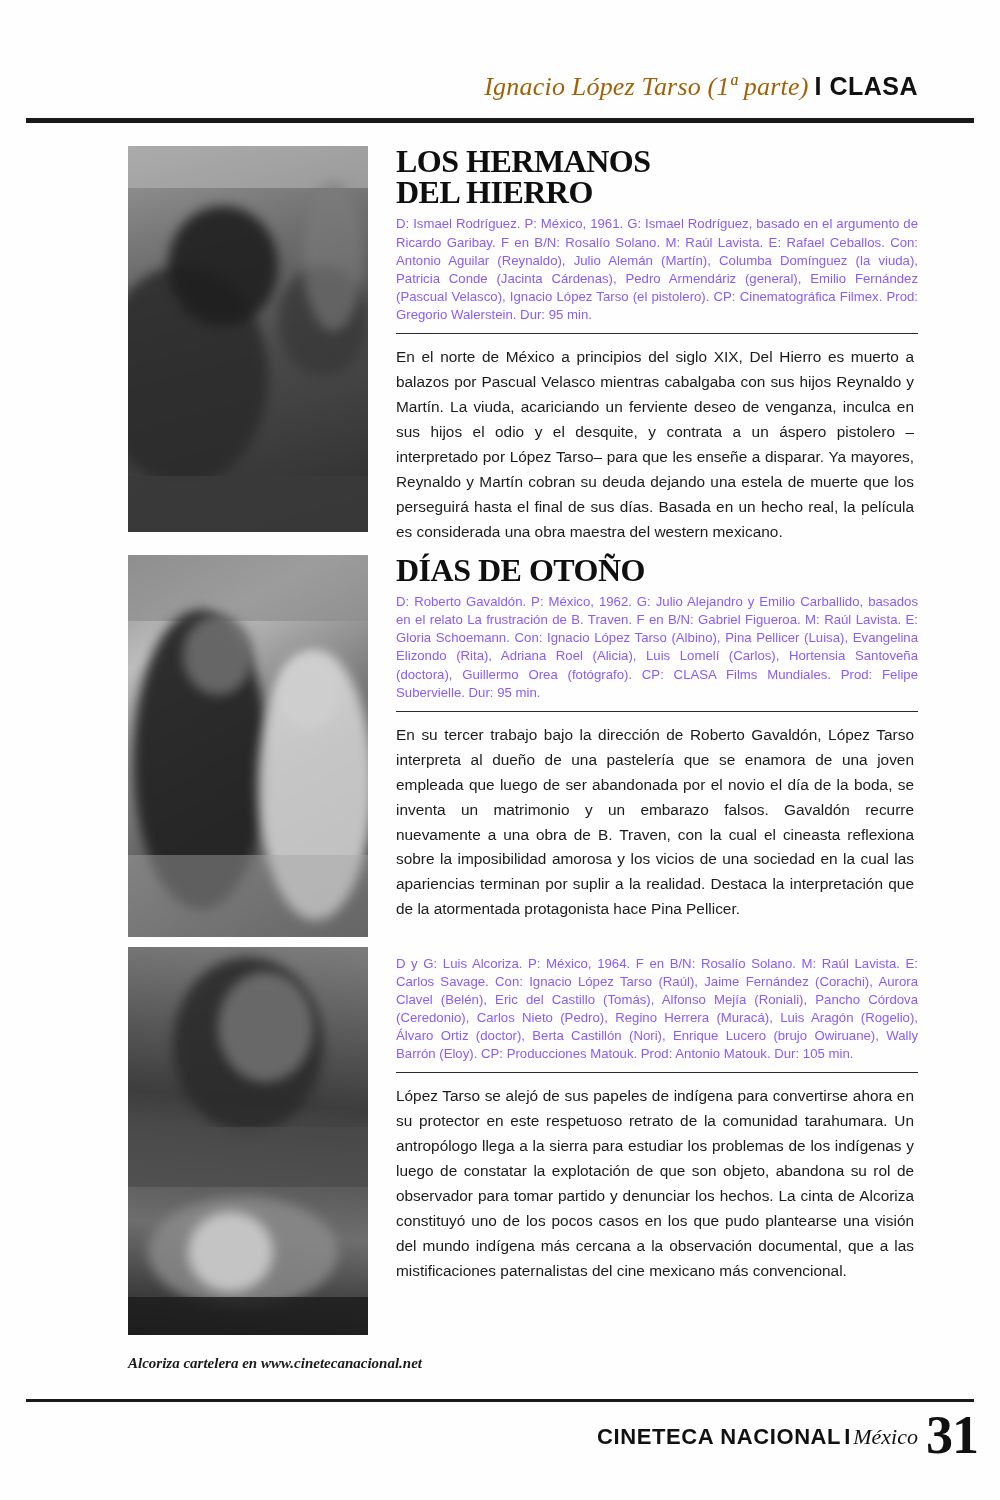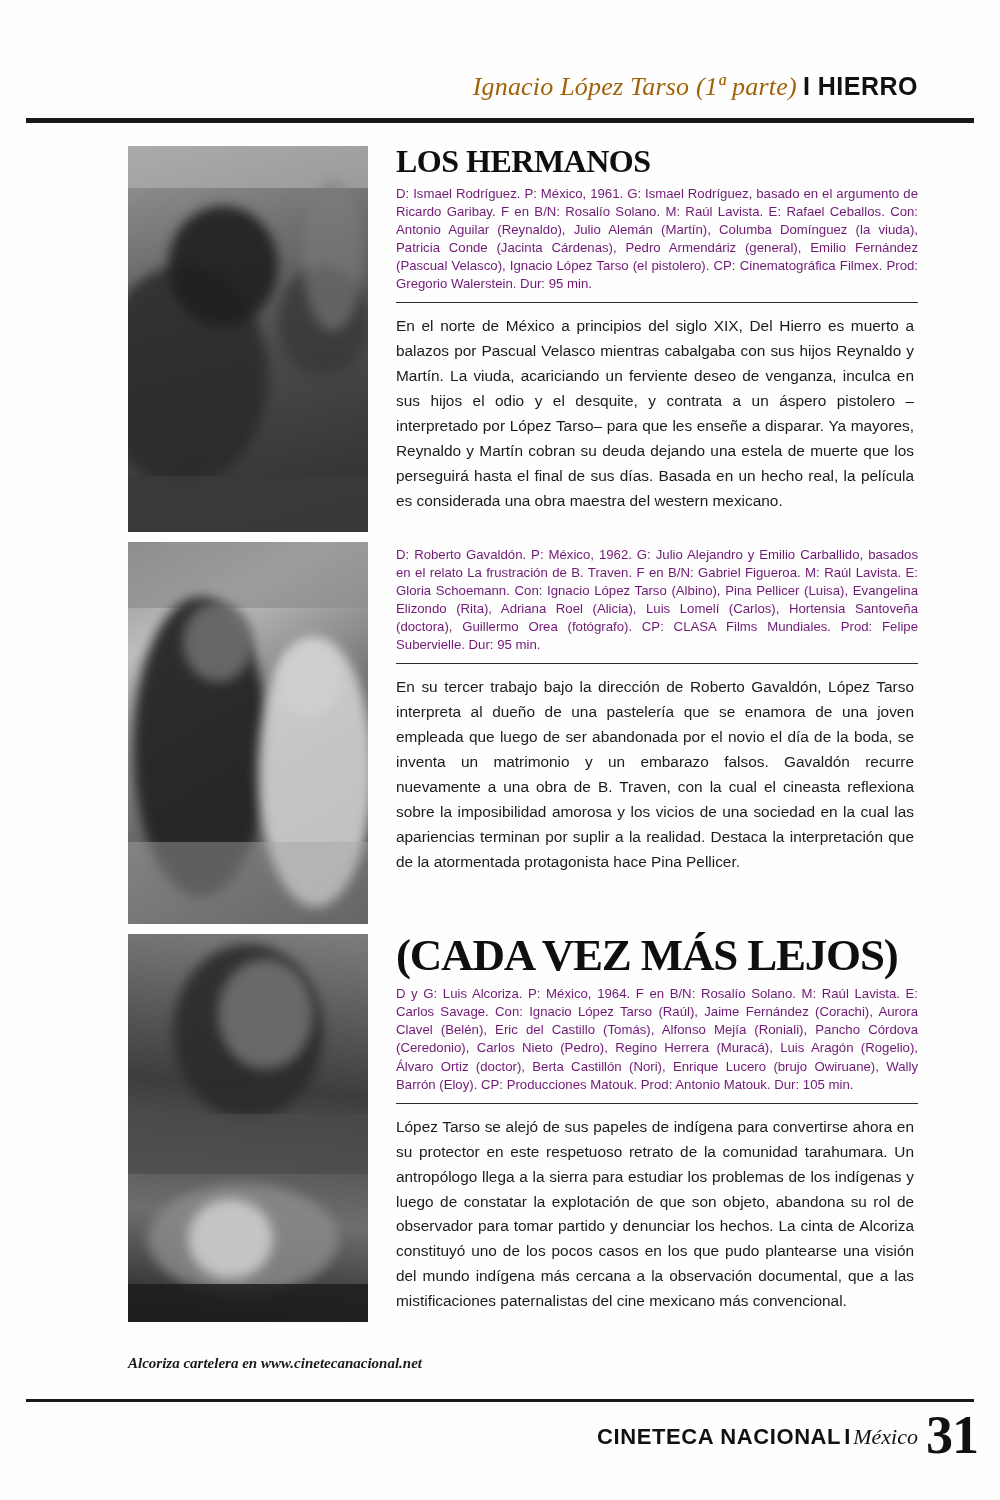--- a/index.html
+++ b/index.html
@@ -104,21 +104,21 @@
     margin: 0 0 8px 0;
     text-transform: uppercase;
   }
   .film-title.tight { font-size: 45px; letter-spacing: -1.2px;}
   .film-title .line2 { display: block; }
 
   .credits {
     font-family: "Liberation Sans", sans-serif;
     font-size: 13.2px;
     line-height: 1.37;
-    color: #701a75;
+    color: #8b5cf6;
     text-align: justify;
     margin: 4px 0 0 0;
     padding-bottom: 9px;
     border-bottom: 1.5px solid #2a2a2a;
   }
 
   .synopsis {
     font-family: "Liberation Sans", sans-serif;
     font-size: 15.4px;
     line-height: 1.62;
@@ -185,79 +185,83 @@
     color: #111;
     letter-spacing: -1px;
   }
 </style>
 </head>
 <body>
 
 <div class="page">
 
   <div class="header">
-    <span class="header-title">Ignacio López Tarso (1ª parte)</span><span class="header-section">I HIERRO</span>
+    <span class="header-title">Ignacio López Tarso (1ª parte)</span><span class="header-section">I CLASA</span>
   </div>
   <div class="header-rule"></div>
 
   <div class="content">
 
     <div class="entry">
       <div class="entry-inner">
         <div class="photo photo-1">
           <div class="ph-bg g1"></div>
           <div class="blob" style="left:-30px;top:120px;width:170px;height:220px;background:#2a2a2a;opacity:.85;"></div>
           <div class="blob" style="left:40px;top:60px;width:110px;height:120px;background:#1f1f1f;opacity:.9;"></div>
           <div class="blob" style="left:150px;top:120px;width:90px;height:110px;background:#383838;opacity:.8;"></div>
           <div class="band" style="left:0;top:330px;width:240px;height:56px;background:#3a3a3a;opacity:.9;"></div>
           <div class="band" style="left:0;top:0;width:240px;height:42px;background:#b9b9b9;opacity:.55;"></div>
           <div class="blob" style="left:175px;top:35px;width:60px;height:150px;background:#7d7d7d;opacity:.6;"></div>
         </div>
         <div class="text-col">
           <h1 class="film-title">
             <span>LOS HERMANOS</span>
+            <span class="line2">DEL HIERRO</span>
           </h1>
           <p class="credits">D: Ismael Rodríguez. P: México, 1961. G: Ismael Rodríguez, basado en el argumento de Ricardo Garibay. F en B/N: Rosalío Solano. M: Raúl Lavista. E: Rafael Ceballos. Con: Antonio Aguilar (Reynaldo), Julio Alemán (Martín), Columba Domínguez (la viuda), Patricia Conde (Jacinta Cárdenas), Pedro Armendáriz (general), Emilio Fernández (Pascual Velasco), Ignacio López Tarso (el pistolero). CP: Cinematográfica Filmex. Prod: Gregorio Walerstein. Dur: 95 min.</p>
           <p class="synopsis">En el norte de México a principios del siglo XIX, Del Hierro es muerto a balazos por Pascual Velasco mientras cabalgaba con sus hijos Reynaldo y Martín. La viuda, acariciando un ferviente deseo de venganza, inculca en sus hijos el odio y el desquite, y contrata a un áspero pistolero –interpretado por López Tarso– para que les enseñe a disparar. Ya mayores, Reynaldo y Martín cobran su deuda dejando una estela de muerte que los perseguirá hasta el final de sus días. Basada en un hecho real, la película es considerada una obra maestra del western mexicano.</p>
         </div>
       </div>
     </div>
 
     <div class="entry">
       <div class="entry-inner">
         <div class="photo photo-2">
           <div class="ph-bg g2"></div>
           <div class="band" style="left:0;top:0;width:240px;height:66px;background:#8f8f8f;opacity:.7;"></div>
           <div class="blob" style="left:5px;top:55px;width:135px;height:300px;background:#222;opacity:.92;"></div>
           <div class="blob" style="left:130px;top:95px;width:115px;height:270px;background:#d7d7d7;opacity:.85;"></div>
           <div class="blob" style="left:55px;top:60px;width:70px;height:80px;background:#6d6d6d;opacity:.9;"></div>
           <div class="blob" style="left:150px;top:100px;width:62px;height:74px;background:#cfcfcf;opacity:.95;"></div>
           <div class="band" style="left:0;top:300px;width:240px;height:82px;background:#a7a7a7;opacity:.45;"></div>
         </div>
         <div class="text-col">
+          <h1 class="film-title">
+            <span>DÍAS DE OTOÑO</span>
+            <span class="line2"></span>
+          </h1>
           <p class="credits">D: Roberto Gavaldón. P: México, 1962. G: Julio Alejandro y Emilio Carballido, basados en el relato La frustración de B. Traven. F en B/N: Gabriel Figueroa. M: Raúl Lavista. E: Gloria Schoemann. Con: Ignacio López Tarso (Albino), Pina Pellicer (Luisa), Evangelina Elizondo (Rita), Adriana Roel (Alicia), Luis Lomelí (Carlos), Hortensia Santoveña (doctora), Guillermo Orea (fotógrafo). CP: CLASA Films Mundiales. Prod: Felipe Subervielle. Dur: 95 min.</p>
           <p class="synopsis">En su tercer trabajo bajo la dirección de Roberto Gavaldón, López Tarso interpreta al dueño de una pastelería que se enamora de una joven empleada que luego de ser abandonada por el novio el día de la boda, se inventa un matrimonio y un embarazo falsos. Gavaldón recurre nuevamente a una obra de B. Traven, con la cual el cineasta reflexiona sobre la imposibilidad amorosa y los vicios de una sociedad en la cual las apariencias terminan por suplir a la realidad. Destaca la interpretación que de la atormentada protagonista hace Pina Pellicer.</p>
         </div>
       </div>
     </div>
 
     <div class="entry">
       <div class="entry-inner">
         <div class="photo photo-3">
           <div class="ph-bg g3"></div>
           <div class="blob" style="left:45px;top:10px;width:150px;height:175px;background:#2b2b2b;opacity:.9;"></div>
           <div class="blob" style="left:90px;top:25px;width:95px;height:110px;background:#777;opacity:.8;"></div>
           <div class="band" style="left:0;top:180px;width:240px;height:60px;background:#4a4a4a;opacity:.7;"></div>
           <div class="blob" style="left:20px;top:250px;width:190px;height:110px;background:#8c8c8c;opacity:.8;"></div>
           <div class="blob" style="left:60px;top:265px;width:85px;height:80px;background:#d0d0d0;opacity:.85;"></div>
           <div class="band" style="left:0;top:350px;width:240px;height:38px;background:#1d1d1d;opacity:.85;"></div>
         </div>
         <div class="text-col">
           <h1 class="film-title tight">
-            <span class="line2">(CADA VEZ MÁS LEJOS)</span>
           </h1>
           <p class="credits">D y G: Luis Alcoriza. P: México, 1964. F en B/N: Rosalío Solano. M: Raúl Lavista. E: Carlos Savage. Con: Ignacio López Tarso (Raúl), Jaime Fernández (Corachi), Aurora Clavel (Belén), Eric del Castillo (Tomás), Alfonso Mejía (Roniali), Pancho Córdova (Ceredonio), Carlos Nieto (Pedro), Regino Herrera (Muracá), Luis Aragón (Rogelio), Álvaro Ortiz (doctor), Berta Castillón (Nori), Enrique Lucero (brujo Owiruane), Wally Barrón (Eloy). CP: Producciones Matouk. Prod: Antonio Matouk. Dur: 105 min.</p>
           <p class="synopsis">López Tarso se alejó de sus papeles de indígena para convertirse ahora en su protector en este respetuoso retrato de la comunidad tarahumara. Un antropólogo llega a la sierra para estudiar los problemas de los indígenas y luego de constatar la explotación de que son objeto, abandona su rol de observador para tomar partido y denunciar los hechos. La cinta de Alcoriza constituyó uno de los pocos casos en los que pudo plantearse una visión del mundo indígena más cercana a la observación documental, que a las mistificaciones paternalistas del cine mexicano más convencional.</p>
         </div>
       </div>
     </div>
 
   </div>
 
   <div class="footer-note">Alcoriza cartelera en www.cinetecanacional.net</div>

